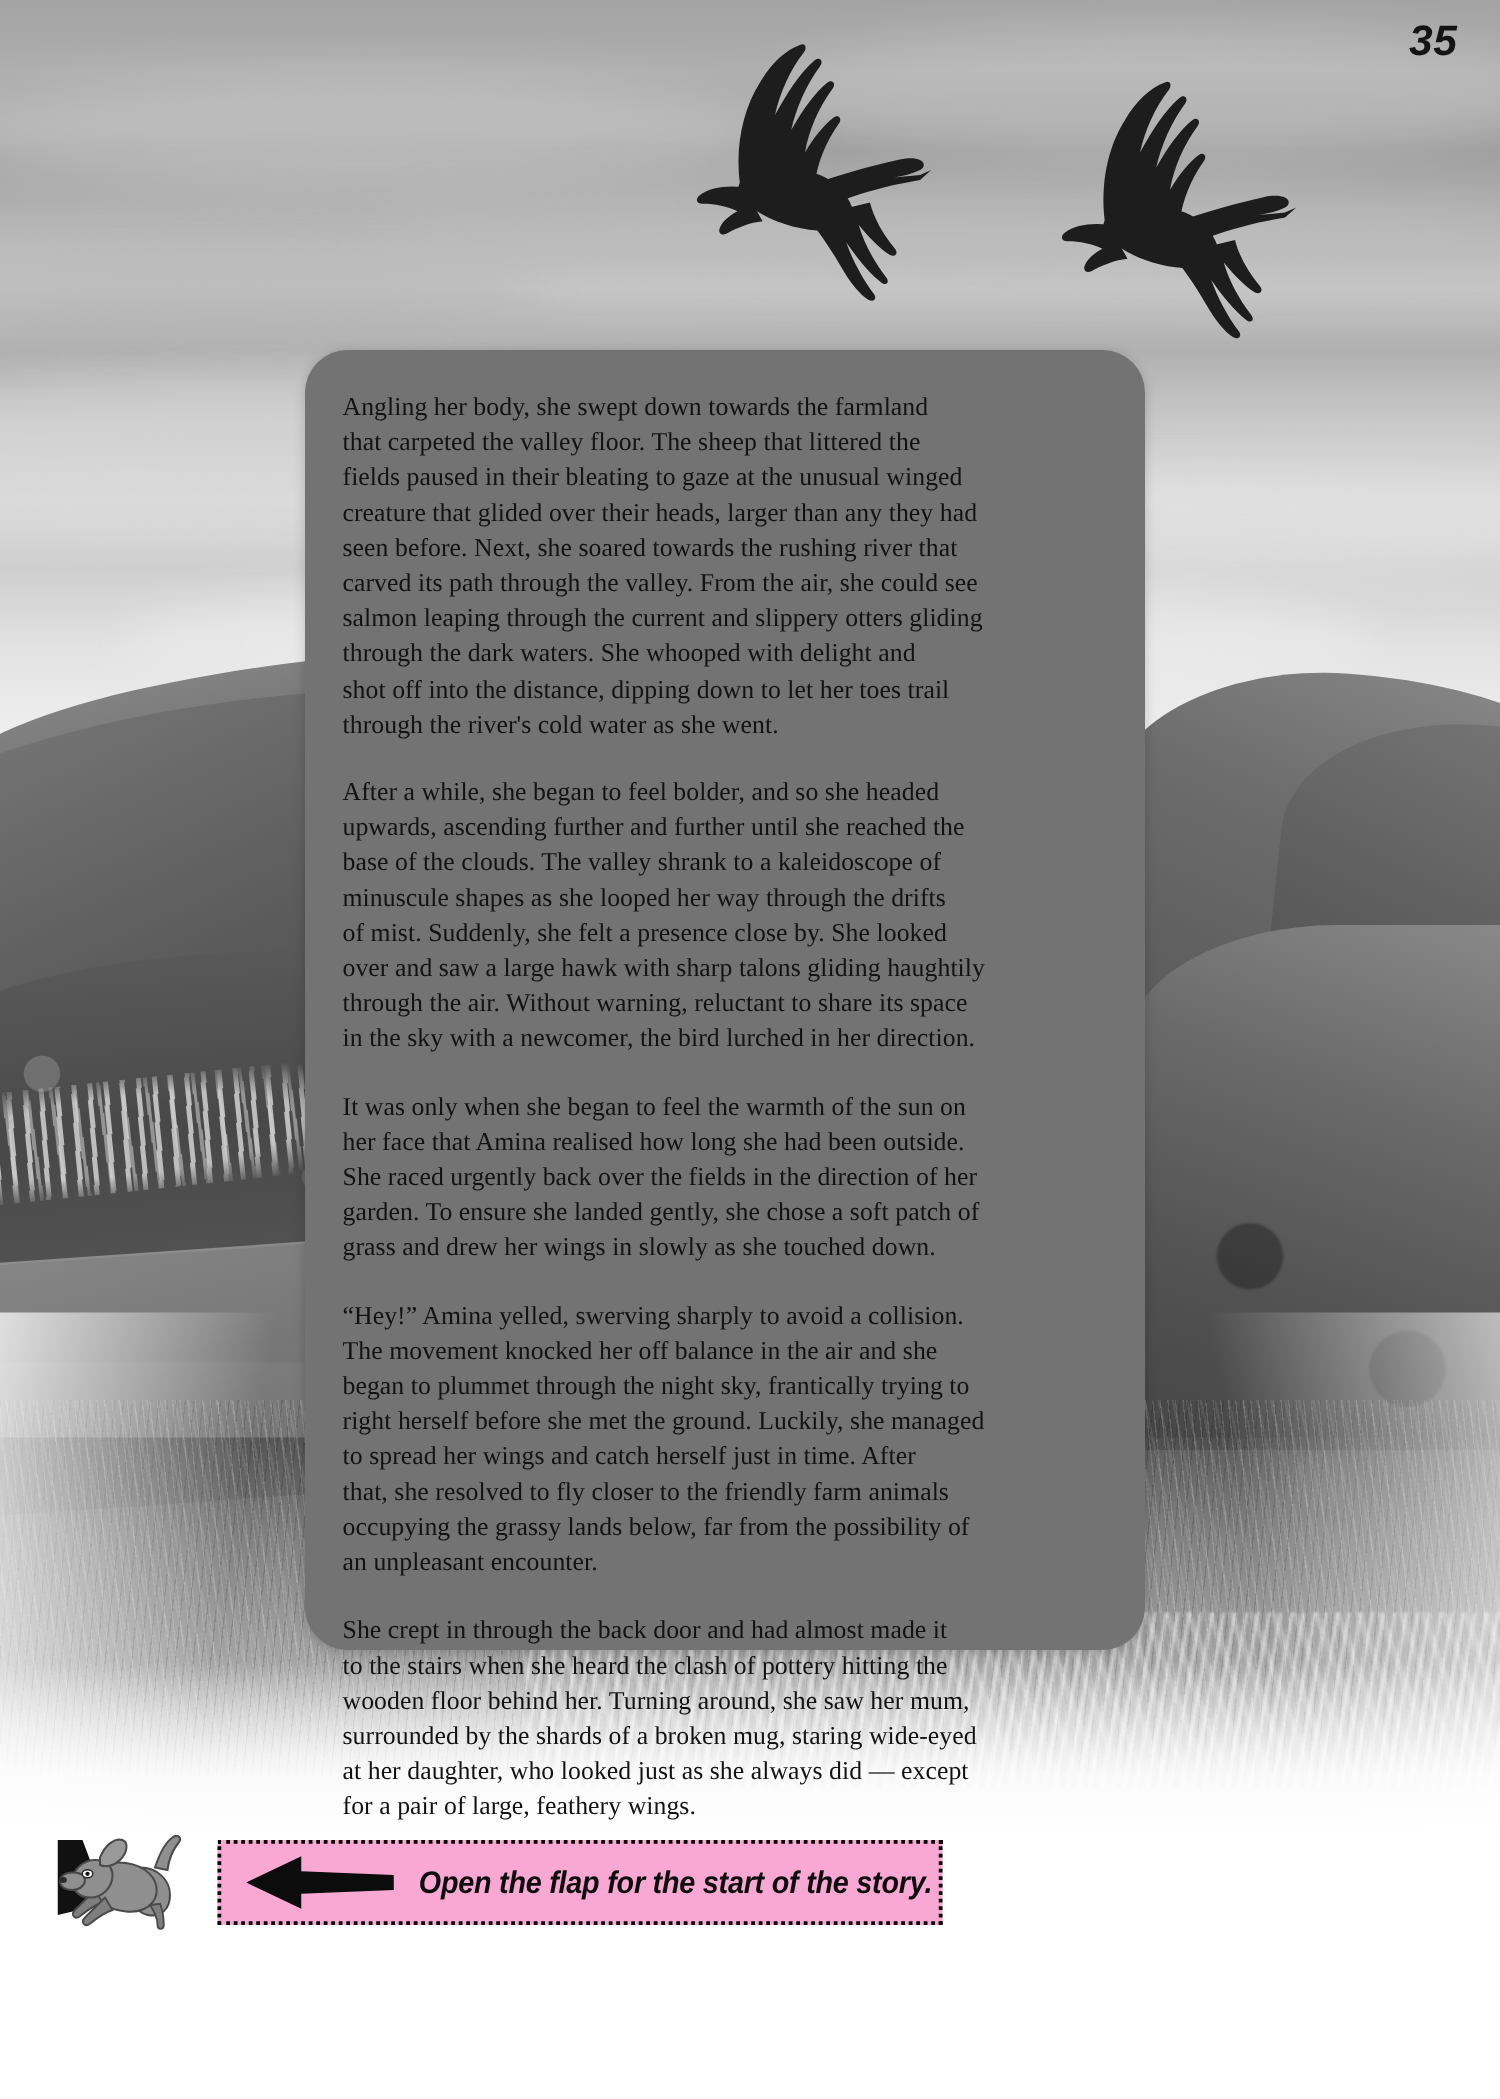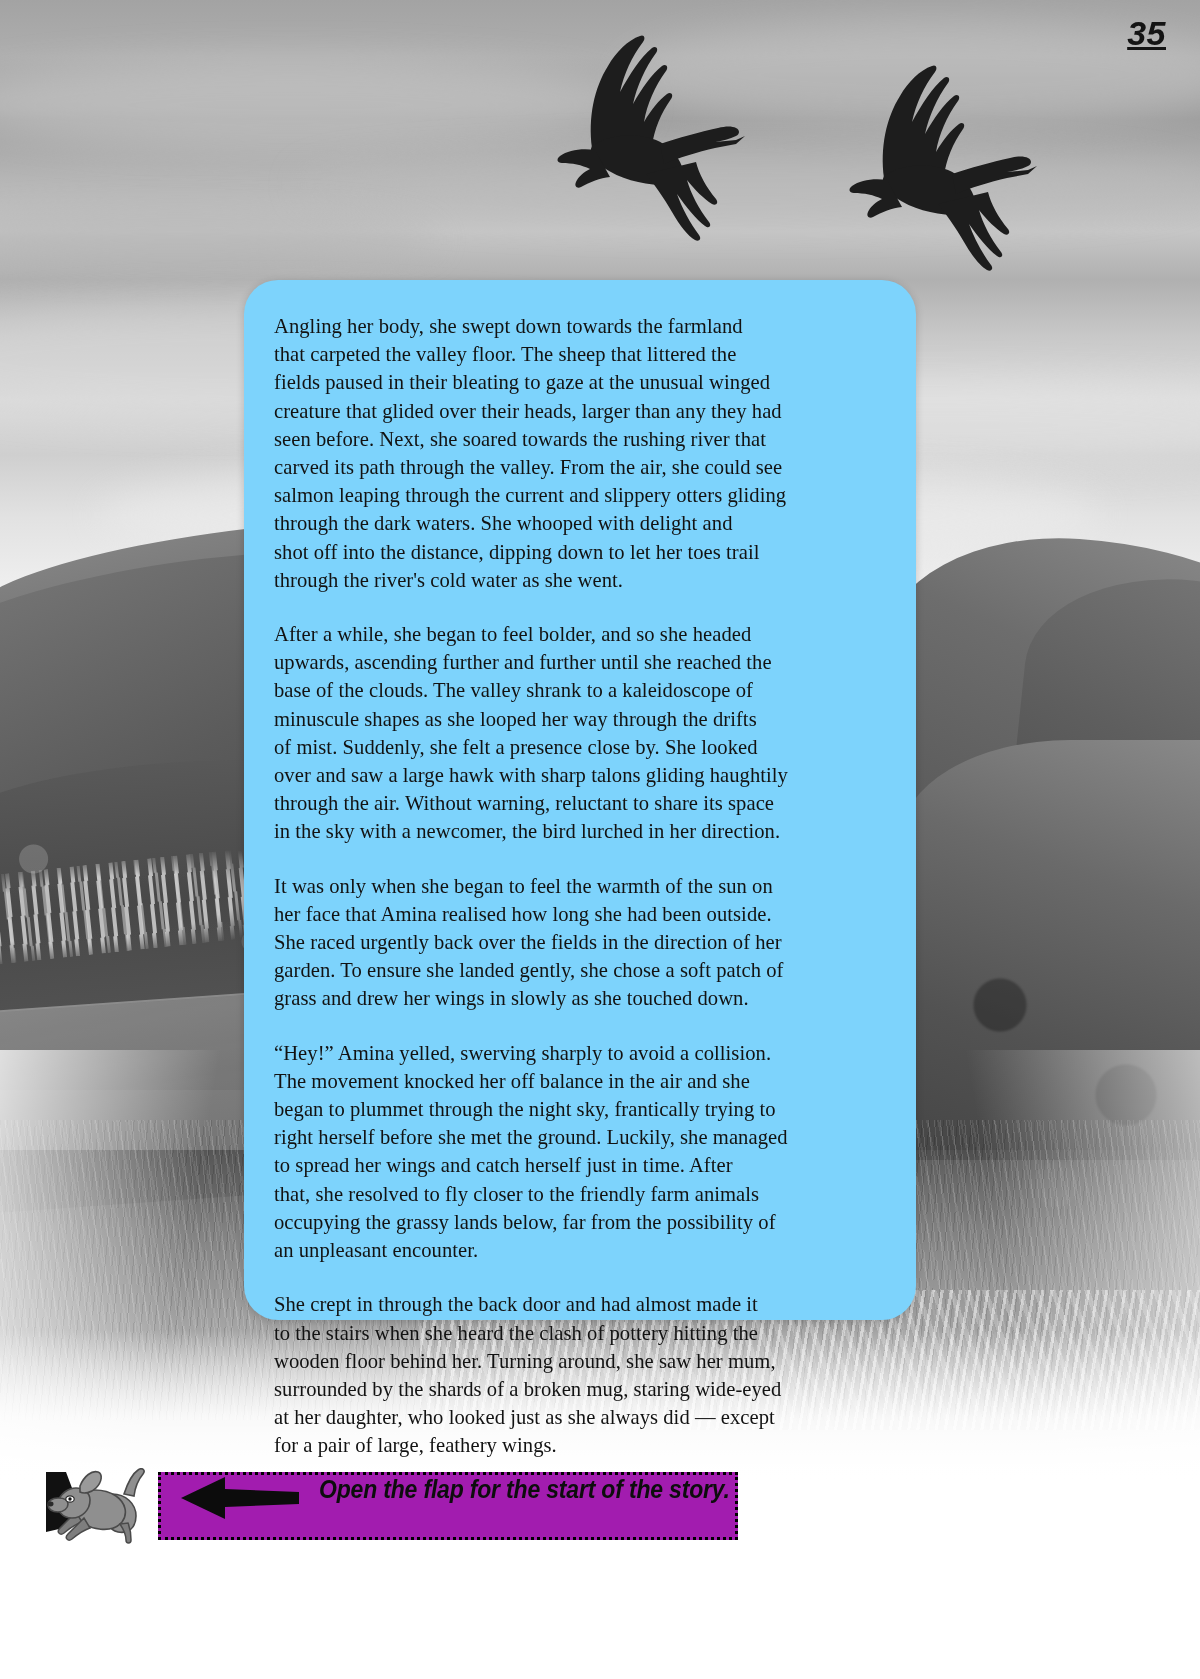--- a/index.html
+++ b/index.html
@@ -179,33 +179,32 @@
   
   .page-number {
     position: absolute;
     right: 34px; top: 14px;
     font-family: "Liberation Sans", sans-serif;
     font-style: italic;
     font-weight: bold;
     font-size: 34px;
     color: #141414;
     letter-spacing: .5px;
-    text-decoration: underline;
   }
 
   
   .bird { position: absolute; }
   .bird svg { display: block; }
 
   
   .story-card {
     position: absolute;
     left: 244px; top: 280px;
     width: 672px; height: 1040px;
-    background: #7dd3fc;
+    background: #737373;
     border-radius: 34px;
     box-shadow: 0 2px 9px rgba(0,0,0,.18);
   }
   .story-inner {
     padding: 32px 26px 0 30px;
   }
   .story-inner p {
     margin: 0 0 26px 0;
     font-size: 20.6px;
     line-height: 28.2px;
@@ -221,26 +220,27 @@
     left: 46px; top: 1468px;
     width: 720px; height: 80px;
   }
   .dog {
     position: absolute;
     left: 0; top: 0;
     width: 112px; height: 78px;
   }
   .flap-box {
     position: absolute;
-    left: 112px; top: 4px;
+    left: 128px; top: 4px;
     width: 580px; height: 68px;
-    background: #a21caf;
+    background: #f9a8d4;
     border: 3px dotted #000;
     box-sizing: border-box;
     display: flex;
+    align-items: center;
     padding-left: 18px;
   }
   .flap-arrow { flex: 0 0 auto; margin-right: 18px; }
   .flap-text {
     font-family: "Liberation Sans", sans-serif;
     font-style: italic;
     font-weight: bold;
     font-size: 25px;
     color: #0d0d0d;
     letter-spacing: -.2px;

